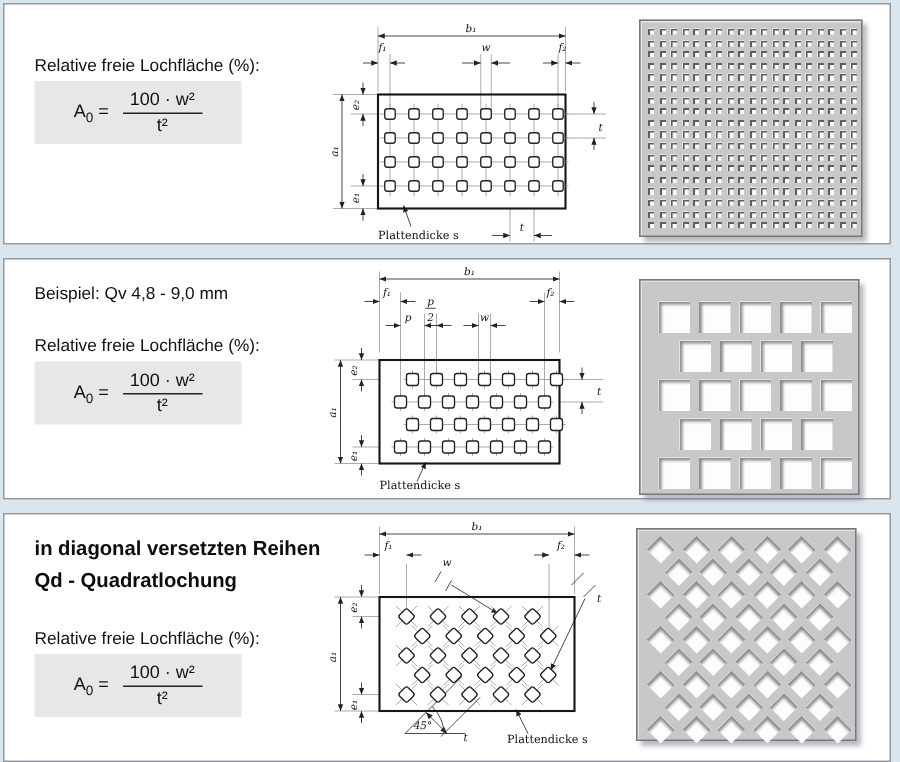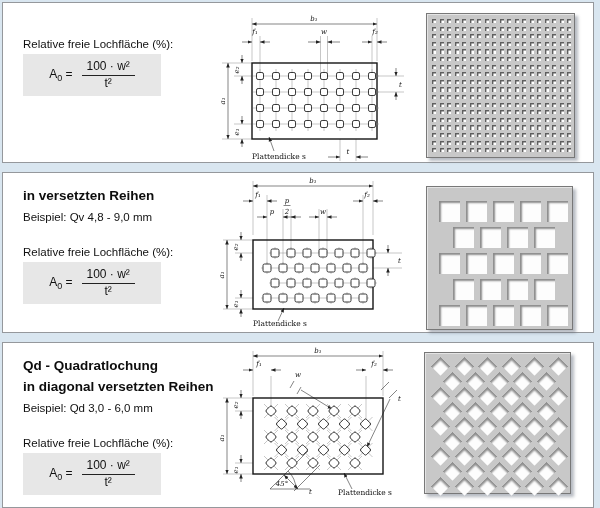--- a/index.html
+++ b/index.html
@@ -497,21 +497,20 @@
       <div class="hole hole-sm" style="left: 117.5px; top: 134.2px; width: 4.2px; height: 4.2px;"></div>
       <div class="hole hole-sm" style="left: 125px; top: 134.2px; width: 4.2px; height: 4.2px;"></div>
       <div class="hole hole-sm" style="left: 132.5px; top: 134.2px; width: 4.2px; height: 4.2px;"></div>
       <div class="hole hole-sm" style="left: 140px; top: 134.2px; width: 4.2px; height: 4.2px;"></div>
     </div>
 </section>
 
 <section class="panel" style="top:172px;height:159px;">
   <div class="text-block">
     <div class="title">
-      <div>in versetzten Reihen</div>
     </div>
     <div class="example">Beispiel: Qv 4,8 - 9,0 mm</div>
     <div class="free-label">Relative freie Lochfläche (%):</div>
     <div class="formula-box">
       <span class="fsym"><span>A</span><sub>0</sub> <span>=</span></span>
       <span class="frac">
         <span class="num">100 · w²</span>
         <span class="den">t²</span>
       </span>
     </div>
@@ -662,24 +661,23 @@
       <div class="hole hole-md" style="left: 39px; top: 118px; width: 21px; height: 21px;"></div>
       <div class="hole hole-md" style="left: 66px; top: 118px; width: 21px; height: 21px;"></div>
       <div class="hole hole-md" style="left: 93px; top: 118px; width: 21px; height: 21px;"></div>
       <div class="hole hole-md" style="left: 120px; top: 118px; width: 21px; height: 21px;"></div>
     </div>
 </section>
 
 <section class="panel" style="top:342px;height:164px;">
   <div class="text-block">
     <div class="title">
+      <div>in diagonal versetzten Reihen</div>
       <div>Qd - Quadratlochung</div>
-      <div>in diagonal versetzten Reihen</div>
     </div>
-    <div class="example">Beispiel: Qd 3,0 - 6,0 mm</div>
     <div class="free-label">Relative freie Lochfläche (%):</div>
     <div class="formula-box">
       <span class="fsym"><span>A</span><sub>0</sub> <span>=</span></span>
       <span class="frac">
         <span class="num">100 · w²</span>
         <span class="den">t²</span>
       </span>
     </div>
   </div>
 

